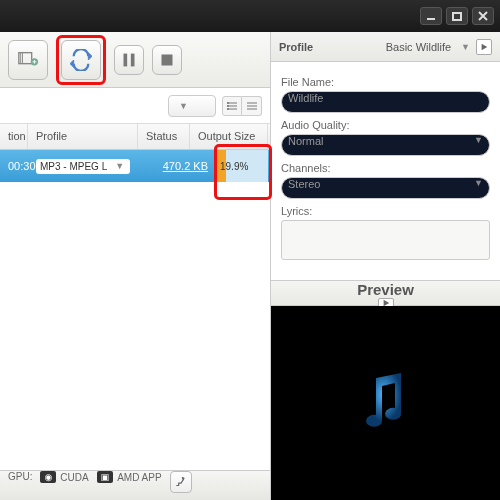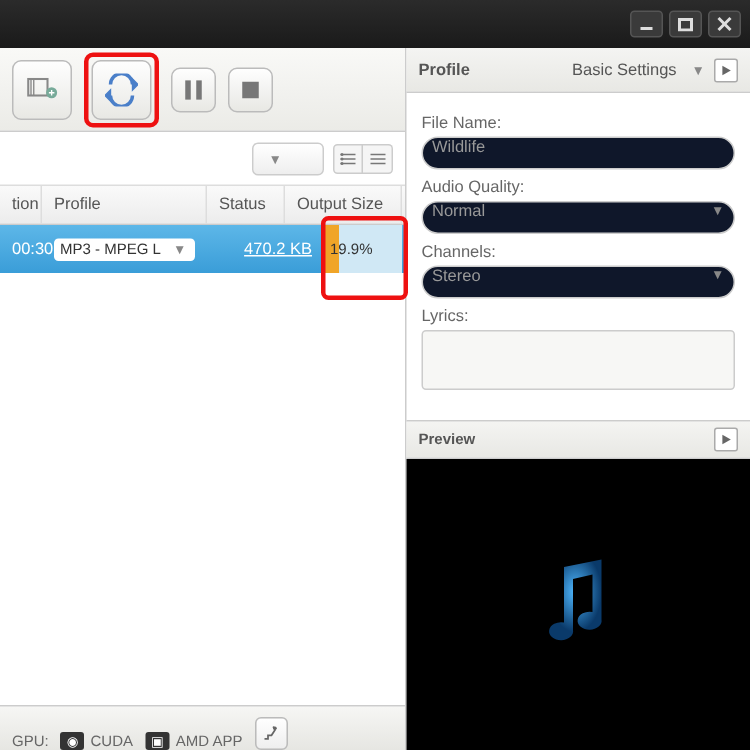--- a/index.html
+++ b/index.html
@@ -37,37 +37,37 @@
 .td-time { width: 28px; }
 .td-profile { width: 110px; }
 .td-size { width: 78px; justify-content: flex-end; text-decoration: underline; }
 .td-status { width: 52px; padding: 0; position: relative; height: 100%; }
 .profile-combo { background: #fff; color: #333; border-radius: 3px; padding: 2px 4px; display: flex; align-items: center; gap: 4px; font-size: 10px; width: 100%; }
 .progress-bg { position: absolute; inset: 0; background: #d0e8f5; }
 .progress-fill { position: absolute; left: 0; top: 0; bottom: 0; width: 20%; background: #f0a528; }
 .progress-text { position: absolute; inset: 0; display: flex; align-items: center; padding-left: 4px; color: #333; font-size: 10px; }
 .status-highlight { position: absolute; border: 3px solid #e11; border-radius: 5px; top: 112px; left: 214px; width: 58px; height: 56px; pointer-events: none; z-index: 5; }
 
-.statusbar { position: absolute; bottom: 0; left: 0; right: 0; height: 30px; background: linear-gradient(#f6f6f4,#e6e6e2); border-top: 1px solid #ccc; display: flex; align-items: flex-end; padding: 0 8px; font-size: 10px; color: #666; gap: 8px; }
+.statusbar { position: absolute; bottom: 0; left: 0; right: 0; height: 30px; background: linear-gradient(#f6f6f4,#e6e6e2); border-top: 1px solid #ccc; display: flex; align-items: flex-start; padding: 0 8px; font-size: 10px; color: #666; gap: 8px; }
 .sb-item { display: flex; align-items: center; gap: 4px; }
 .sb-badge { background: #333; color: #fff; padding: 1px 4px; border-radius: 2px; font-size: 9px; }
 .sb-btn { width: 22px; height: 22px; border: 1px solid #bbb; border-radius: 4px; background: linear-gradient(#fff,#eee); display: flex; align-items: center; justify-content: center; cursor: pointer; }
 
 .side-panel { position: absolute; top: 32px; right: 0; width: 230px; bottom: 0; background: #fff; border-left: 1px solid #ccc; display: flex; flex-direction: column; }
 .panel-header { height: 30px; background: linear-gradient(#f4f4f2,#e8e8e4); border-bottom: 1px solid #ccc; display: flex; align-items: center; justify-content: space-between; padding: 0 8px; font-size: 11px; font-weight: bold; color: #555; }
 .panel-header .right { display: flex; align-items: center; gap: 6px; font-weight: normal; }
 .play-btn { width: 16px; height: 16px; border: 1px solid #aaa; border-radius: 2px; background: #fff; display: flex; align-items: center; justify-content: center; cursor: pointer; }
 .play-btn svg { width: 8px; height: 8px; fill: #666; }
 
 .panel-body { padding: 8px 10px; font-size: 11px; color: #666; }
 .field-label { margin: 6px 0 3px; font-size: 11px; }
 .field-input { width: 100%; height: 22px; border: 1px solid #ccc; border-radius: 11px; background: #0f172a; padding: 0 6px; font-size: 11px; color: #999; display: flex; align-items: flex-start; justify-content: space-between; }
 .field-textarea { width: 100%; height: 40px; border: 1px solid #ccc; border-radius: 3px; background: #f7f7f5; }
 
-.preview-header { height: 26px; background: linear-gradient(#f4f4f2,#e8e8e4); border-top: 1px solid #ccc; border-bottom: 1px solid #ccc; display: flex; align-items: center; justify-content: space-between; padding: 0 8px; font-size: 10px; font-weight: bold; color: #555; margin-top: 12px; }
+.preview-header { height: 26px; background: linear-gradient(#f4f4f2,#e8e8e4); border-top: 1px solid #ccc; border-bottom: 1px solid #ccc; display: flex; align-items: center; justify-content: space-between; padding: 0 8px; font-size: 15px; font-weight: bold; color: #555; margin-top: 12px; flex-direction: column; }
 .preview-area { flex: 1; background: #000; display: flex; align-items: center; justify-content: center; }
 .music-note { width: 60px; height: 70px; position: relative; }
 .music-note svg { width: 100%; height: 100%; }
 </style>
 </head>
 <body>
 
 <div class="titlebar">
   <div class="winbtn">
       <svg viewBox="0 0 10 10">
@@ -188,21 +188,21 @@
           <circle cx="16" cy="6" r="2" fill="#666"></circle>
         </svg>
     </div>
   </div>
 </div>
 
 <div class="side-panel">
   <div class="panel-header">
     <span>Profile</span>
     <span class="right">
-      <span>Basic Settings</span>
+      <span>Basic Wildlife</span>
       <span class="chev">▼</span>
       <span class="play-btn">
           <svg viewBox="0 0 10 10">
             <polygon points="2,1 9,5 2,9"></polygon>
           </svg>
         </span>
     </span>
   </div>
 
   <div class="panel-body">

